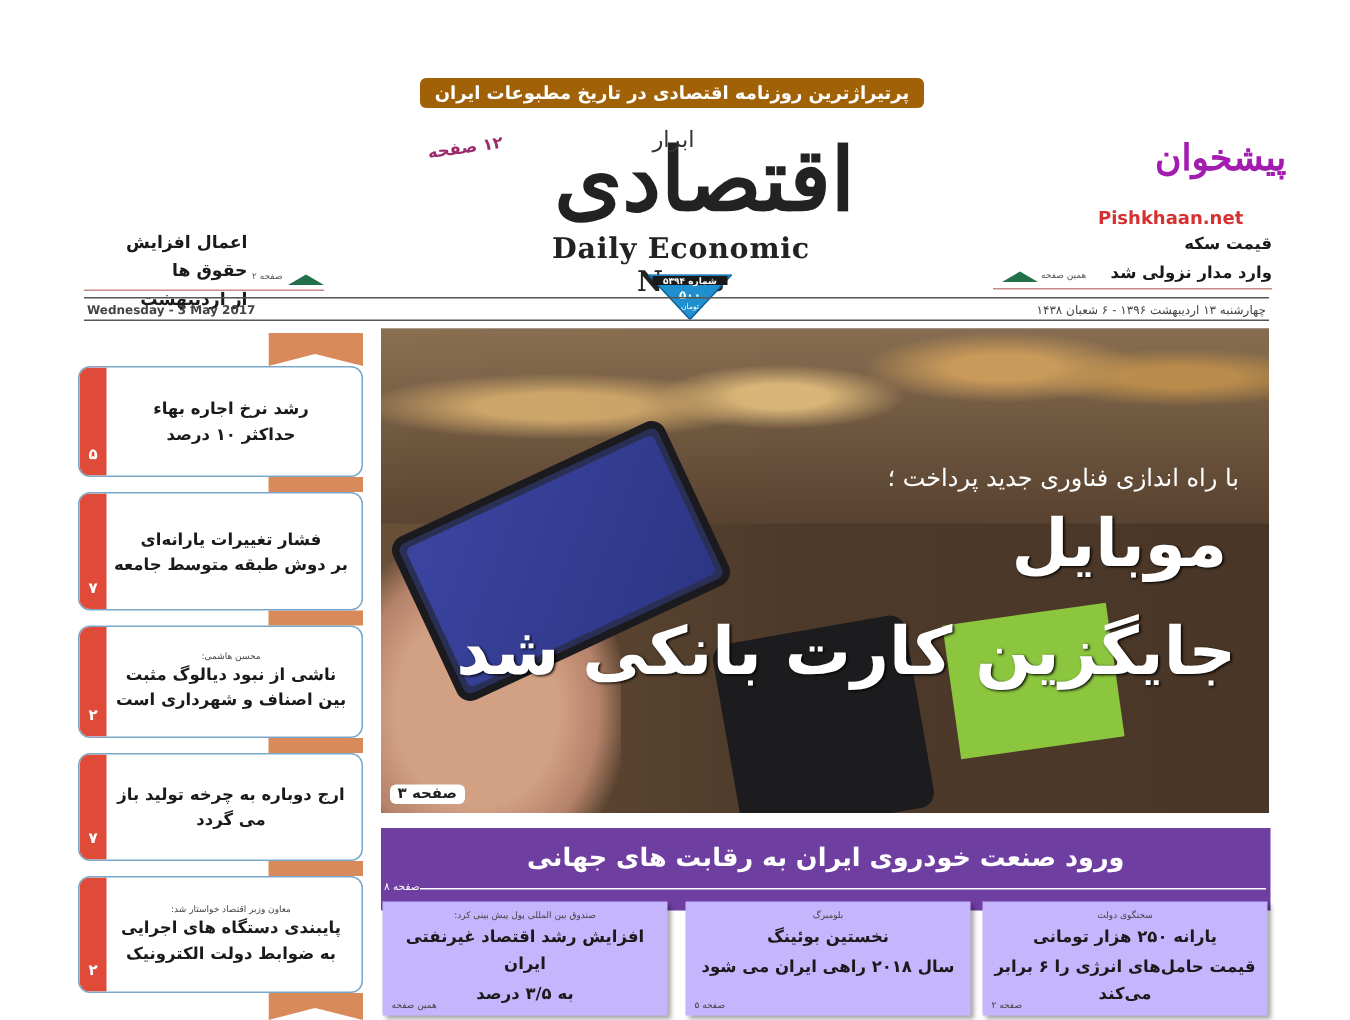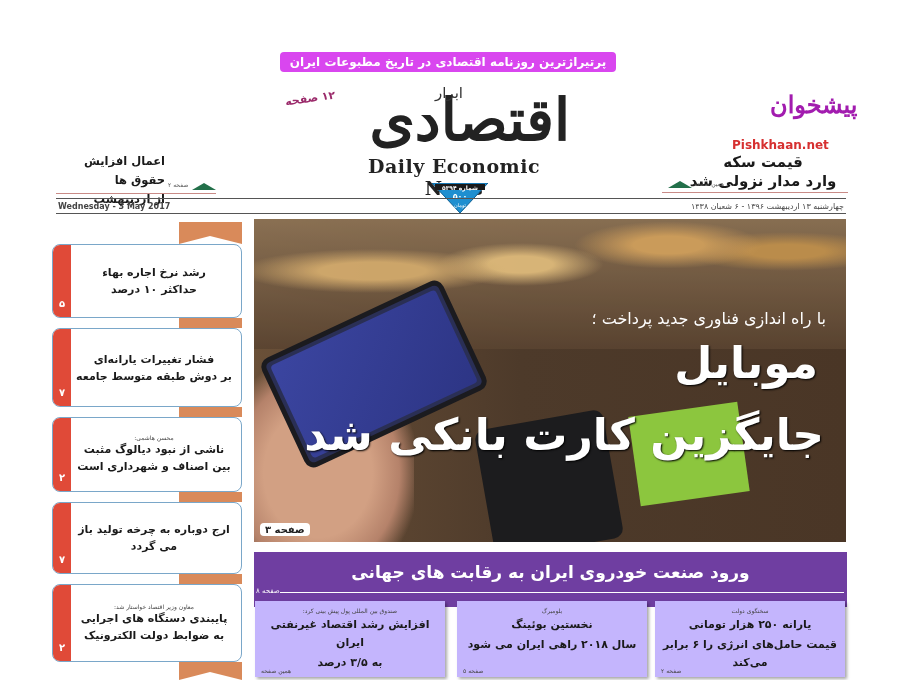--- a/index.html
+++ b/index.html
@@ -2,33 +2,33 @@
 <html><head>
 <meta charset="utf-8">
 <style>
   * { box-sizing: border-box; margin: 0; padding: 0; }
   html, body { width: 900px; height: 680px; overflow: hidden; background: #ffffff; }
   body { position: relative; font-family: "DejaVu Sans", sans-serif; color: #1a1a1a; }
   .abs { position: absolute; }
   .rtl { direction: rtl; }
 
   
-  .tagline { left: 280px; top: 52px; width: 336px; height: 20px; background: #d946ef; border-radius: 4px; color: #fff; font-size: 12px; font-weight: bold; text-align: center; line-height: 20px; }
+  .tagline { left: 280px; top: 52px; width: 336px; height: 20px; background: #a16207; border-radius: 4px; color: #fff; font-size: 12px; font-weight: bold; text-align: center; line-height: 20px; }
   .logo-fa { left: 330px; top: 80px; width: 240px; height: 80px; font-family: "DejaVu Serif", serif; font-size: 58px; font-weight: bold; color: #222; text-align: right; line-height: 80px; }
   .logo-abrar { left: 435px; top: 84px; font-size: 15px; color: #333; font-weight: normal; }
   .pages-count { left: 285px; top: 92px; font-size: 11px; font-weight: bold; color: #9b2b6b; transform: rotate(-8deg); }
   .logo-en { left: 340px; top: 155px; width: 228px; text-align: center; font-family: "DejaVu Serif", serif; font-size: 19px; font-weight: bold; color: #222; letter-spacing: 0.5px; }
   .issue-tri { left: 432px; top: 183px; width: 56px; height: 30px; }
   .issue-no { left: 430px; top: 184px; width: 60px; text-align: center; font-size: 6px; color: #fff; font-weight: bold; }
   .price { left: 445px; top: 192px; width: 30px; text-align: center; font-size: 8px; color: #fff; font-weight: bold; }
   .price-unit { left: 445px; top: 202px; width: 30px; text-align: center; font-size: 5px; color: #fff; }
 
   .pishkhaan-fa { left: 770px; top: 90px; font-family: "DejaVu Serif", serif; font-size: 24px; color: #a21caf; font-weight: bold; }
   .pishkhaan-en { left: 732px; top: 138px; font-size: 12px; color: #d63030; font-weight: bold; }
-  .right-teaser { right: 52px; top: 153px; width: 170px; font-size: 15px; font-weight: bold; text-align: center; line-height: 19px; }
+  .right-teaser { right: 52px; top: 153px; width: 170px; font-size: 11px; font-weight: bold; text-align: right; line-height: 19px; }
   .left-teaser { left: 60px; top: 152px; width: 105px; font-size: 11.5px; font-weight: bold; text-align: right; line-height: 19px; }
   .page-ref-small { font-size: 6px; color: #555; }
   .green-tri { width: 0; height: 0; border-left: 12px solid transparent; border-right: 12px solid transparent; border-bottom: 7px solid #23704a; }
   .red-rule { height: 1px; background: #c98b87; }
   .rule { height: 1px; background: #555; }
   .date-en { left: 58px; top: 202px; font-size: 8px; font-weight: bold; color: #444; }
   .date-fa { right: 56px; top: 202px; font-size: 8px; color: #444; }
 
   
   .photo { left: 254px; top: 219px; width: 592px; height: 323px; border-radius: 0; overflow: hidden; background: linear-gradient(90deg, #6a5038 0%, #4d3a2a 45%, #4a3626 100%); }

